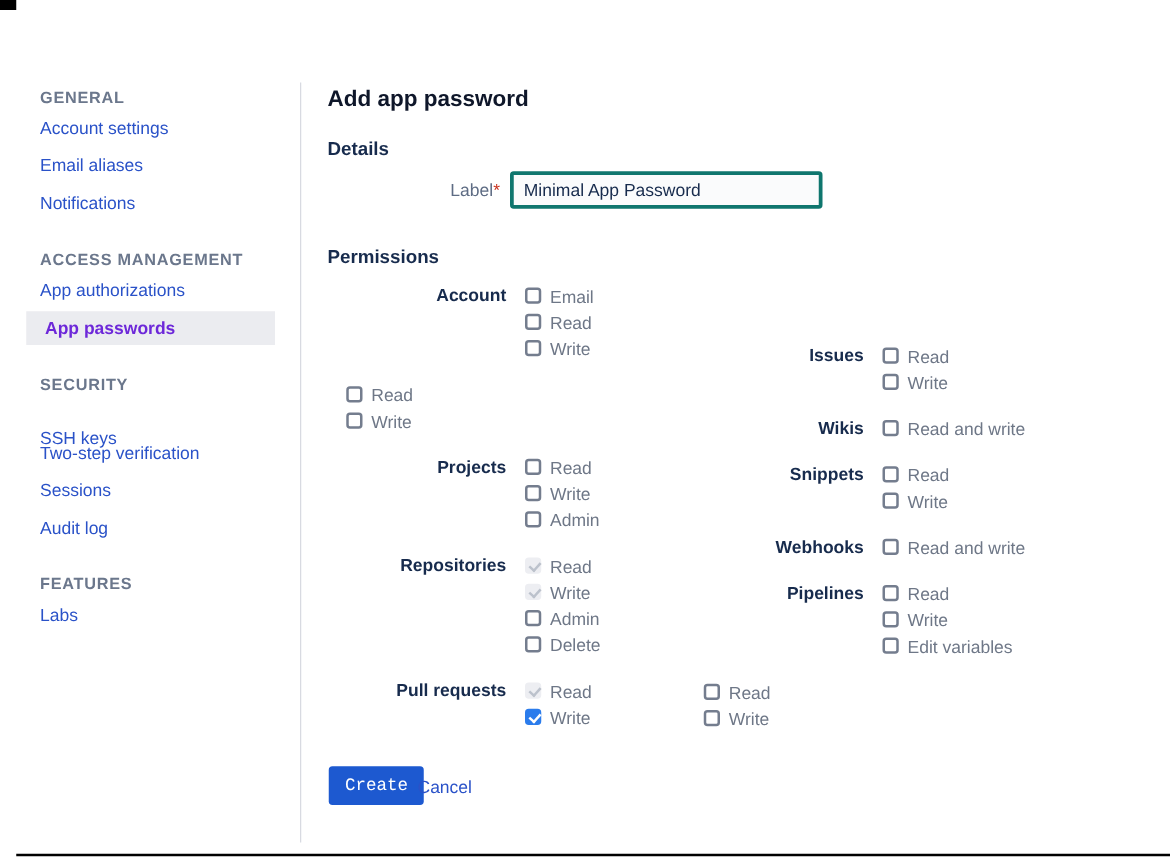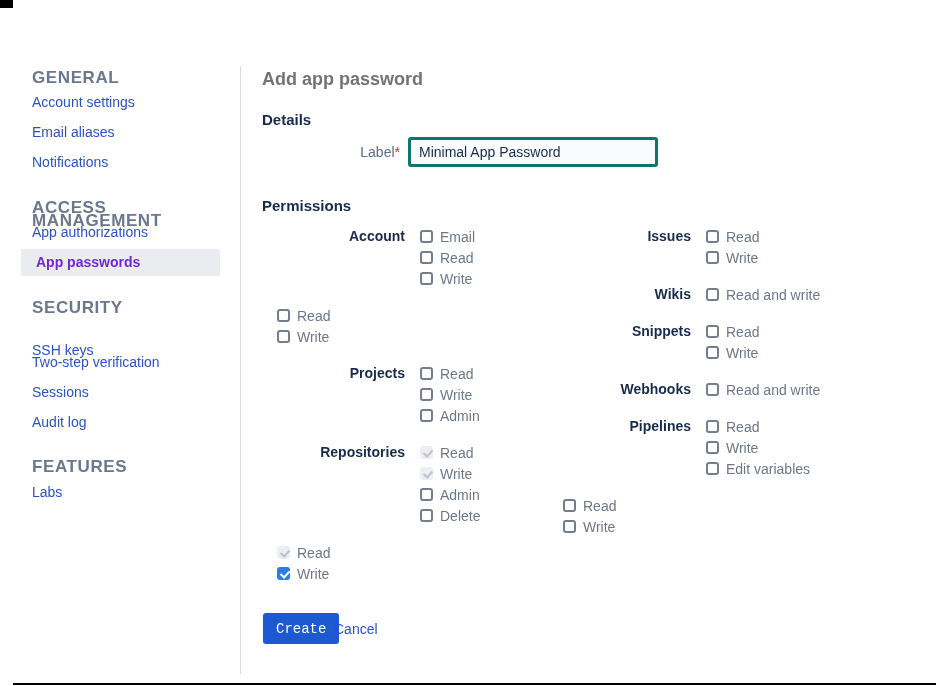--- a/index.html
+++ b/index.html
@@ -11,46 +11,46 @@
   
   .corner-mark { position:absolute; left:0; top:0; width:13px; height:8px; background:#000; }
   .bottom-line { position:absolute; left:13px; top:683px; width:923px; height:2px; background:#000; }
 
   .page-title { position:absolute; left:21px; top:14px; font-size:20px; font-weight:700; color:#172B4D; }
 
   .v-divider { position:absolute; left:240px; top:66px; width:1px; height:608px; background:#D8DAE1; }
 
   
   .sidebar { position:absolute; left:21px; top:66px; width:200px; height:470px; }
-  .side-header { position:absolute; left:11px; font-size:17px; font-weight:700; color:#6B778C;
+  .side-header { position:absolute; left:11px; font-size:13px; font-weight:700; color:#6B778C;
                  letter-spacing:0.6px; line-height:13px; }
   .side-link { position:absolute; left:11px; font-size:14px; line-height:17px; color:#2A52C8;
                text-decoration:none; cursor:pointer; display:block; }
   .side-selected { position:absolute; left:0; width:199px; height:27px; background:#EBECF0;
                    color:#6d28d9; font-size:14px; font-weight:700; line-height:17px;
                    padding:5px 15px; cursor:pointer; }
 
   
-  .main-title { position:absolute; left:262px; top:68px; font-size:18px; font-weight:700; line-height:22px; color:#737373; }
+  .main-title { position:absolute; left:262px; top:68px; font-size:18px; font-weight:700; line-height:22px; color:#0f172a; }
   .section-heading { position:absolute; left:262px; font-size:15px; font-weight:700; line-height:18px; color:#172B4D; }
   .details-heading { top:111px; }
   .permissions-heading { top:197px; }
 
   .label-row { position:absolute; left:262px; top:137px; display:flex; align-items:center; }
   .field-label { width:138px; text-align:right; font-size:14px; color:#5E6C84; }
   .req-mark { color:#CA3521; }
   .text-input {
     margin-left:8px; width:250px; height:30px; border:3px solid #0f766e; border-radius:3px;
     background:#FAFBFC; padding:0 8px; font-size:14px; color:#172B4D;
     font-family:"Liberation Sans", sans-serif; outline:none;
   }
 
   .perm-col { position:absolute; top:226px; width:290px; }
   .perm-col.left { left:262px; }
-  .perm-col.right { left:548px; }
+  .perm-col.right { left:548px;margin-top:48px; }
   .perm-group { display:flex; margin-bottom:16px; }
   .group-label { width:143px; flex:none; text-align:right; font-size:14px; font-weight:700;
                  color:#172B4D; line-height:17px; padding-top:2px; }
   .opts { margin-left:15px; }
   .opt { display:flex; align-items:center; height:21px; }
   .cb { position:relative; flex:none; width:13px; height:13px; border:2px solid #747D8E;
         border-radius:3px; background:#fff; cursor:pointer; }
   .cb[data-state="checked"] { background:#2B7CEC; border-color:#2B7CEC; }
   .cb[data-state="checked"]::after {
     content:""; position:absolute; left:2.5px; top:-0.5px; width:4px; height:7px;
@@ -177,20 +177,21 @@
           <span class="opt-label">Admin</span>
         </div>
         <div class="opt">
           <span class="cb" data-state="unchecked"></span>
           <span class="opt-label">Delete</span>
         </div>
       </div>
     </div>
 
     <div class="perm-group">
+      <div class="group-label">Pull requests</div>
       <div class="opts">
         <div class="opt">
           <span class="cb" data-state="checked-disabled"></span>
           <span class="opt-label">Read</span>
         </div>
         <div class="opt">
           <span class="cb" data-state="checked"></span>
           <span class="opt-label">Write</span>
         </div>
       </div>

